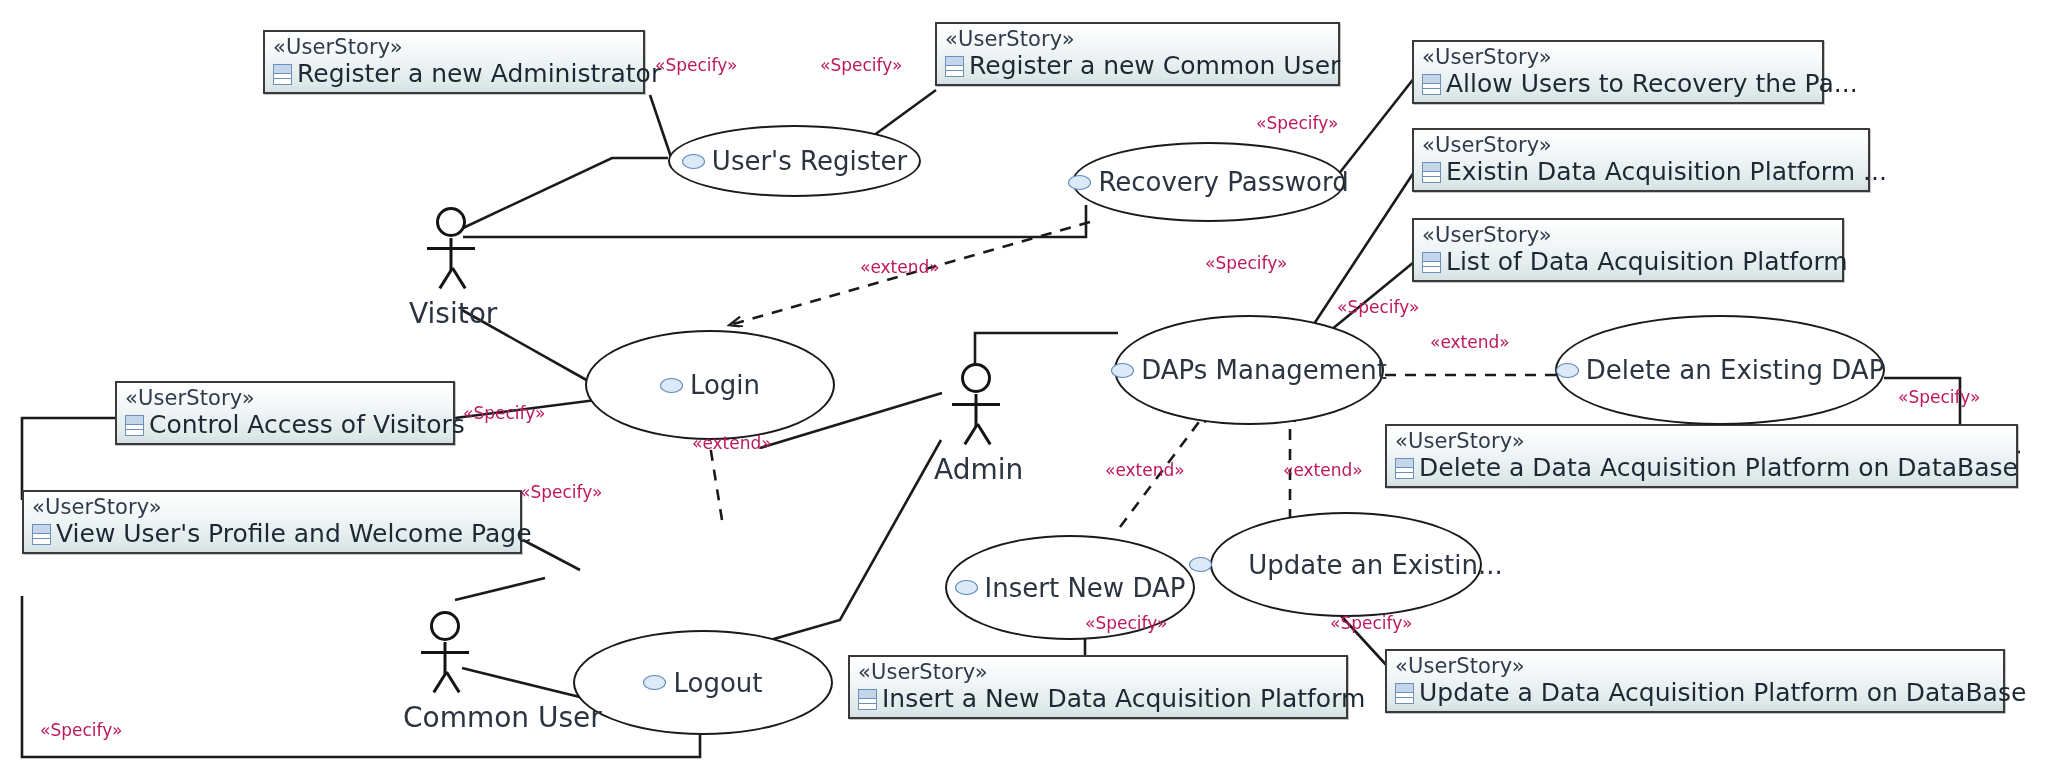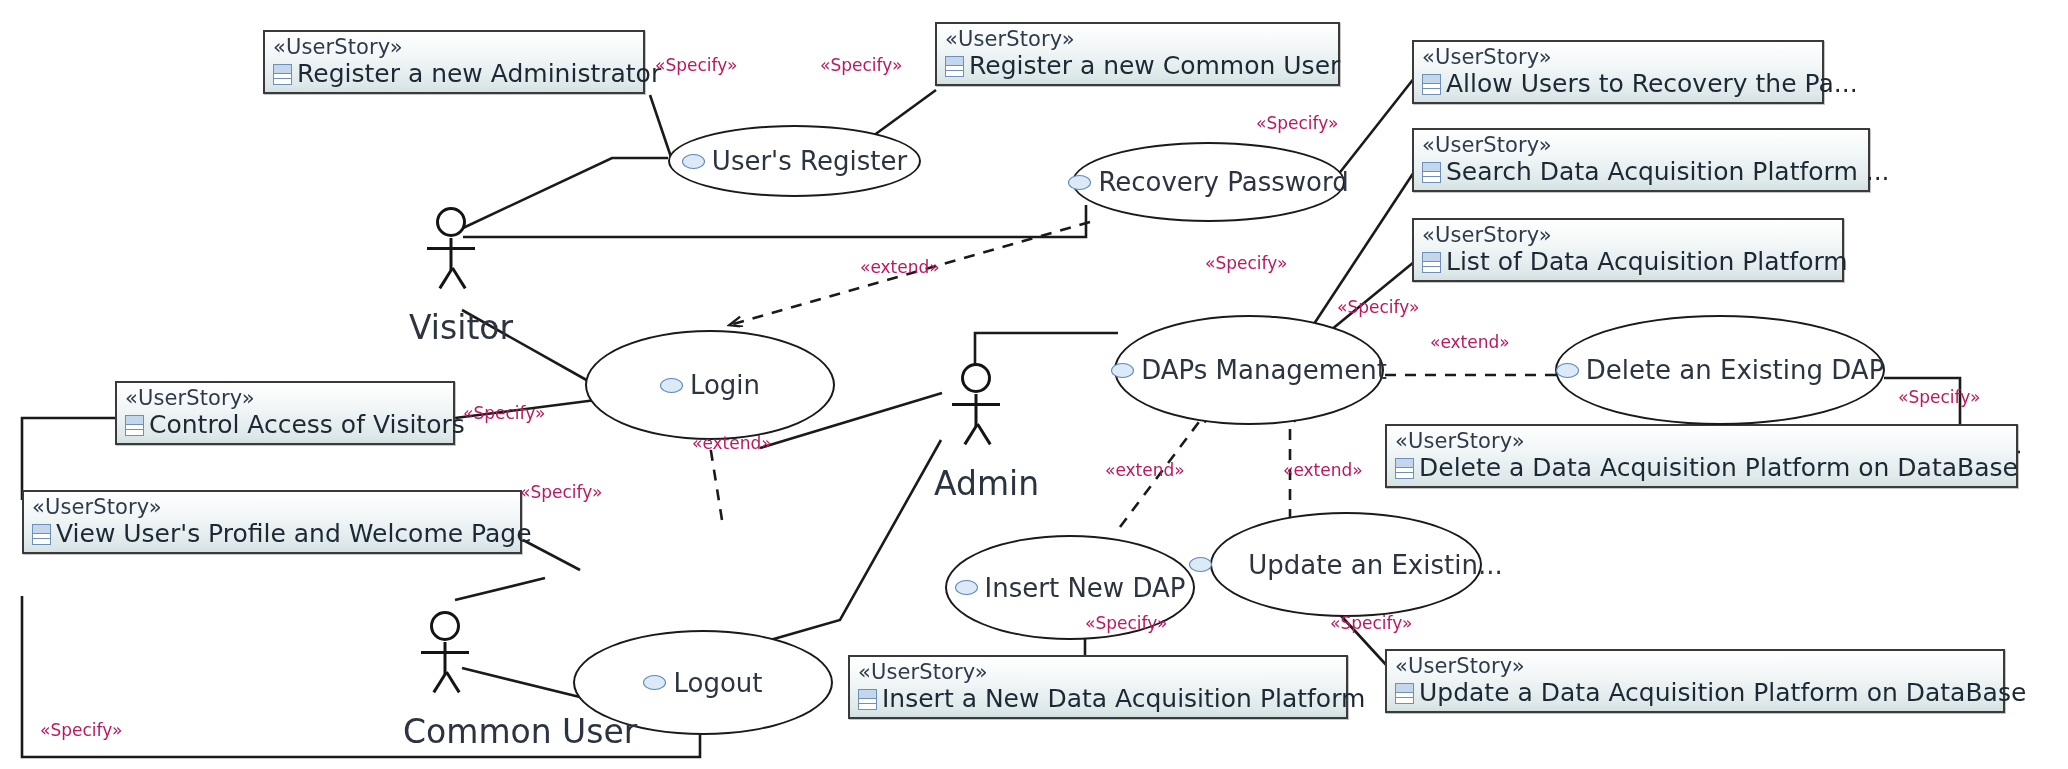--- a/index.html
+++ b/index.html
@@ -138,23 +138,23 @@
   }
   .actor .leg {
     position: absolute;
     top: 63px; left: 50%;
     width: 0; height: 24px;
     border-left: 3.4px solid #141414;
   }
   .actor .leg.l { transform: rotate(32deg); transform-origin: top center; }
   .actor .leg.r { transform: rotate(-32deg); transform-origin: top center; }
   .actor .aname {
-    margin-top: 17px;
+    margin-top: 6px;
     color: #2b3440;
-    font-size: 33px;
+    font-size: 28px;
     white-space: nowrap;
   }
 
   
   .elabel {
     position: absolute;
     color: #be185d;
     font-size: 17px;
     white-space: nowrap;
     background: transparent;
@@ -233,21 +233,21 @@
     <span class="nm"><i class="doc-icon"></i><span>Register a new Common User</span></span>
   </div>
 
   <div class="story" style="left:1412px; top:40px; width:412px;">
     <span class="stereo">«UserStory»</span>
     <span class="nm"><i class="doc-icon"></i><span>Allow Users to Recovery the Pa...</span></span>
   </div>
 
   <div class="story" style="left:1412px; top:128px; width:458px;">
     <span class="stereo">«UserStory»</span>
-    <span class="nm"><i class="doc-icon"></i><span>Search Data Acquisition Platform ...</span></span>
+    <span class="nm"><i class="doc-icon"></i><span>Existin Data Acquisition Platform ...</span></span>
   </div>
 
   <div class="story" style="left:1412px; top:218px; width:432px;">
     <span class="stereo">«UserStory»</span>
     <span class="nm"><i class="doc-icon"></i><span>List of Data Acquisition Platform</span></span>
   </div>
 
   <div class="story" style="left:1385px; top:424px; width:633px;">
     <span class="stereo">«UserStory»</span>
     <span class="nm"><i class="doc-icon"></i><span>Delete a Data Acquisition Platform on DataBase</span></span>

